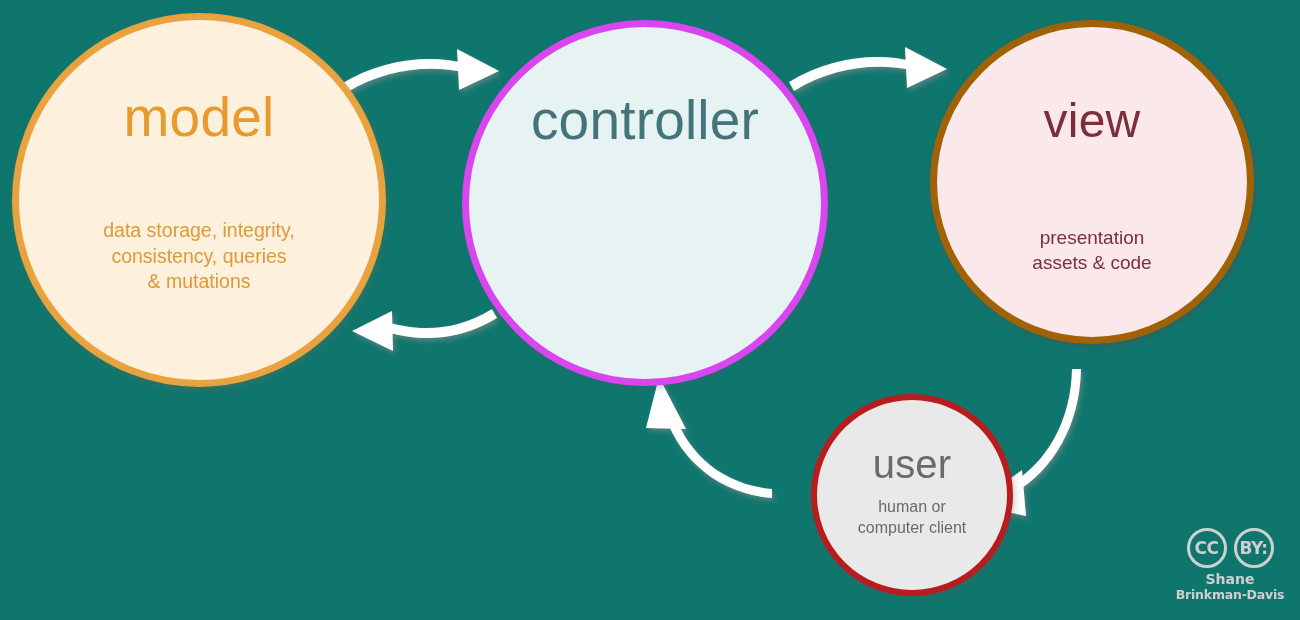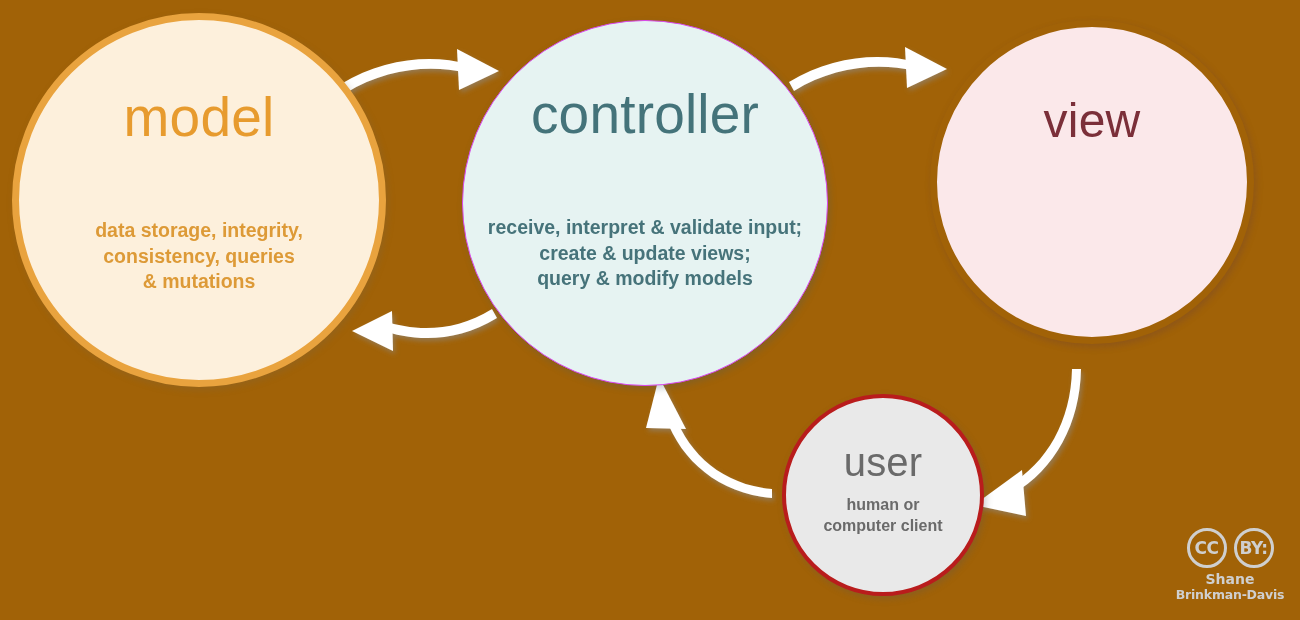--- a/index.html
+++ b/index.html
@@ -4,21 +4,21 @@
 <style>
   html, body {
     margin: 0;
     padding: 0;
     background: #ffffff;
   }
   #stage {
     position: relative;
     width: 1300px;
     height: 620px;
-    background: #a16207;
+    background: #0f766e;
     overflow: hidden;
     font-family: "Liberation Sans", sans-serif;
     -webkit-font-smoothing: antialiased;
   }
 
   
   #arrows {
     position: absolute;
     left: 0; top: 0;
     width: 1300px; height: 620px;
@@ -38,21 +38,21 @@
     left: 0; right: 0;
     text-align: center;
   }
   .node .title {
     font-weight: 400;
     letter-spacing: 0.2px;
     line-height: 1;
     white-space: nowrap;
   }
   .node .desc {
-    font-weight: 700;
+    font-weight: 400;
     line-height: 1.32;
     white-space: pre-line;
   }
 
   
   #node-model {
     left: 12px; top: 13px;
     width: 374px; height: 374px;
     background: #fdf0dc;
     border: 7px solid #e9a33e;
@@ -66,21 +66,21 @@
   #node-model .desc {
     color: #dd9a37;
     font-size: 19.5px;
   }
 
   
   #node-controller {
     left: 462px; top: 20px;
     width: 366px; height: 366px;
     background: #e6f3f2;
-    border: 1px solid #d946ef;
+    border: 7px solid #d946ef;
     box-shadow: 2px 3px 7px rgba(70,95,100,0.30);
   }
   #node-controller .title {
     color: #44737a;
     font-size: 55px;
   }
   #node-controller .desc {
     color: #46737a;
     font-size: 19.5px;
   }
@@ -97,24 +97,24 @@
     color: #7b2f39;
     font-size: 48px;
   }
   #node-view .desc {
     color: #7b2f39;
     font-size: 19px;
   }
 
   
   #node-user {
-    left: 782px; top: 394px;
+    left: 811px; top: 394px;
     width: 202px; height: 202px;
     background: #e9e9e9;
-    border: 4px solid #b91c1c;
+    border: 6px solid #b91c1c;
     box-shadow: 2px 3px 7px rgba(90,90,90,0.30);
   }
   #node-user .title {
     color: #6a6a6a;
     font-size: 40px;
   }
   #node-user .desc {
     color: #6a6a6a;
     font-size: 16px;
   }
@@ -200,27 +200,26 @@
 
   <div class="node" id="node-model">
     <div class="inner title" style="top:70px;">model</div>
     <div class="inner desc" style="top:198px;">data storage, integrity,
 consistency, queries
 &amp; mutations</div>
   </div>
 
   <div class="node" id="node-controller">
     <div class="inner title" style="top:66px;">controller</div>
-    <div class="inner desc" style="top:194px;">receive, interpret &amp; validate input;
-create &amp; update views;
-query &amp; modify models</div>
   </div>
 
   <div class="node" id="node-view">
     <div class="inner title" style="top:70px;">view</div>
+    <div class="inner desc" style="top:198px;">presentation
+assets &amp; code</div>
   </div>
 
   <div class="node" id="node-user">
     <div class="inner title" style="top:44px;">user</div>
     <div class="inner desc" style="top:96px;">human or
 computer client</div>
   </div>
 
   <div id="cc-badge">
     <div class="cc-row">

